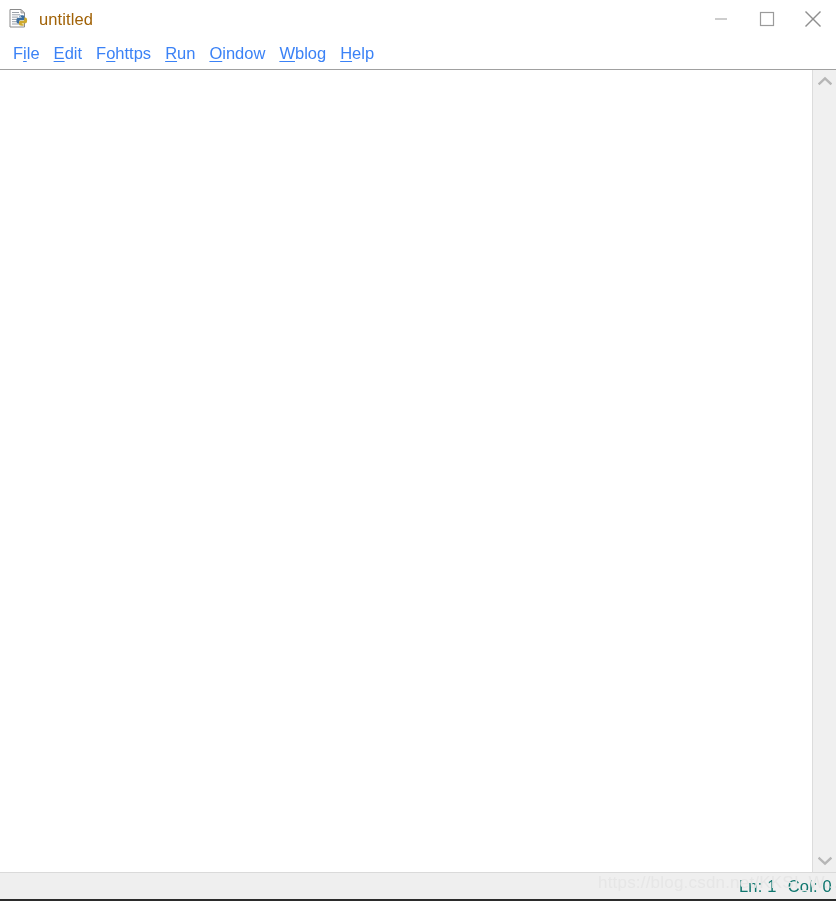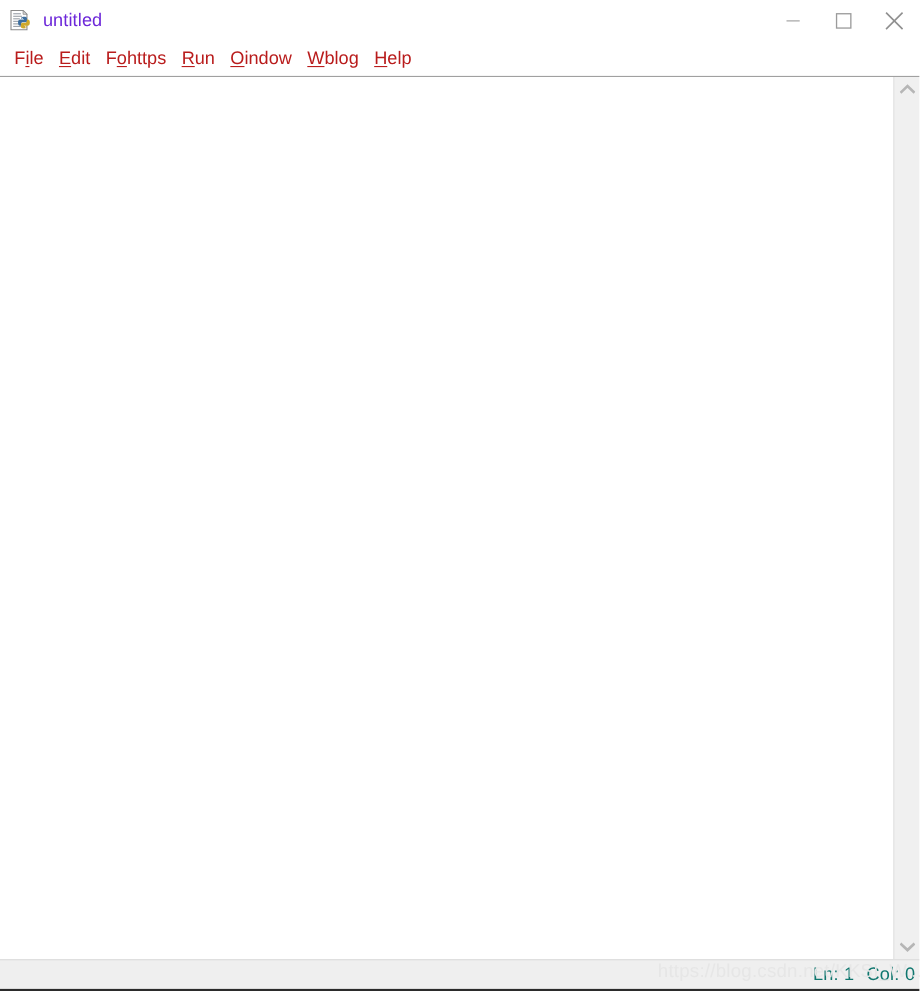--- a/index.html
+++ b/index.html
@@ -41,21 +41,21 @@
   }
   .app-icon {
     width: 22px;
     height: 22px;
     position: relative;
     flex: 0 0 22px;
   }
   .app-icon svg { display: block; }
   .title-text {
     font-size: 16.5px;
-    color: #6d28d9;
+    color: #a16207;
     font-family: "Liberation Sans", sans-serif;
     letter-spacing: 0.1px;
     white-space: nowrap;
   }
 
   .win-controls {
     position: absolute;
     top: 0;
     right: 0;
     height: 38px;
@@ -78,21 +78,21 @@
     height: 32px;
     background: #ffffff;
     display: flex;
     align-items: center;
     padding-left: 6px;
     border-bottom: 1px solid #a0a0a0;
     box-sizing: border-box;
   }
   .menu-item {
     font-size: 16.5px;
-    color: #b91c1c;
+    color: #3b82f6;
     font-family: "Liberation Sans", sans-serif;
     padding: 0 7px;
     white-space: nowrap;
     cursor: default;
     line-height: 1;
   }
   .menu-item .mn {
     text-decoration: underline;
     text-underline-offset: 2px;
   }

